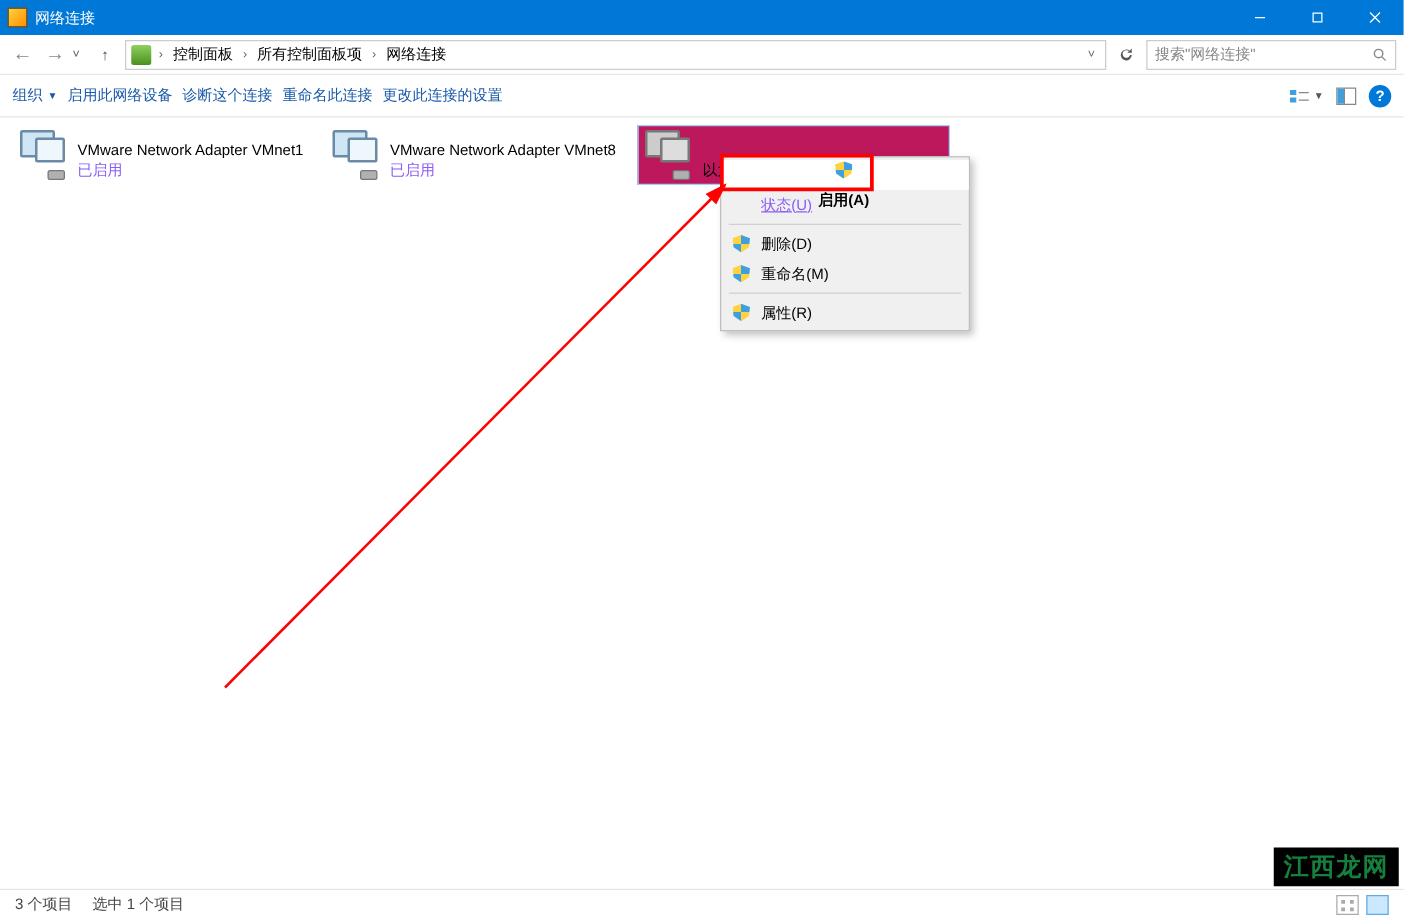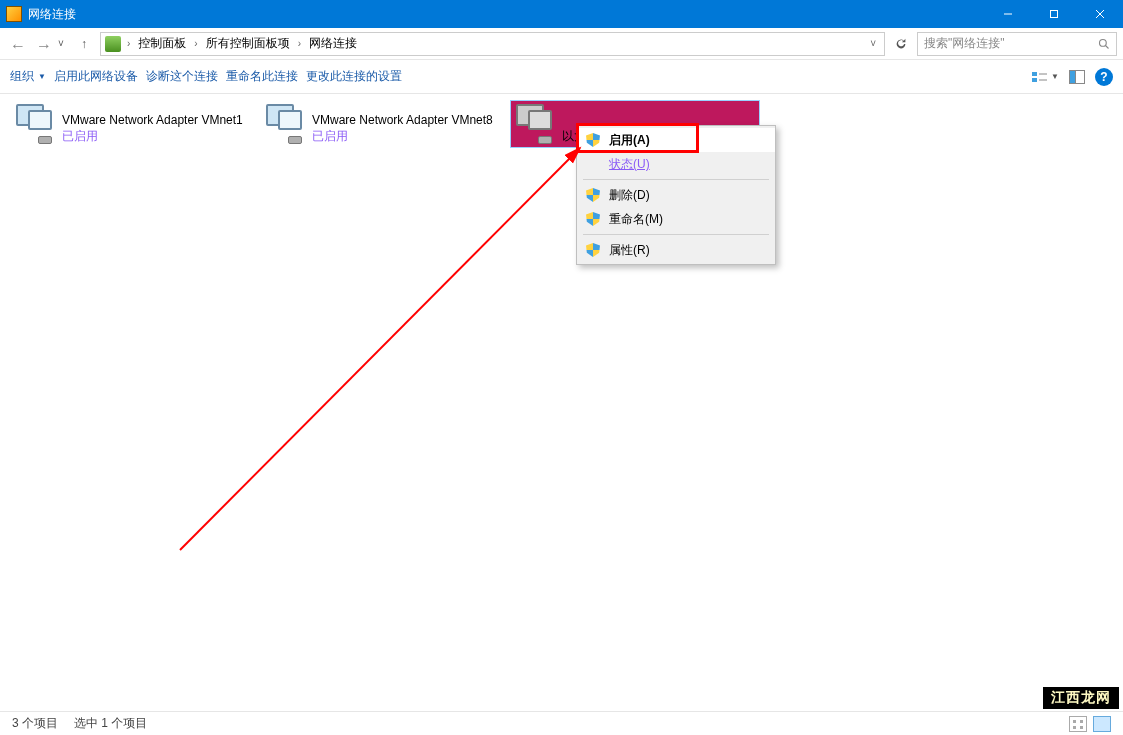--- a/index.html
+++ b/index.html
@@ -137,21 +137,21 @@
     padding: 2px 0;
   }
   .ctxitem {
     height: 24px;
     display:flex; align-items:center;
     padding: 0 10px 0 8px;
     gap: 8px;
     color:#000;
   }
   .ctxitem.disabled { color:#8b5cf6;text-decoration:underline; }
-  .ctxitem.highlight { background:#fff; }
+  .ctxitem.highlight { background:#fff;flex-direction:column; }
   .ctx-icon { width:16px;height:16px; flex:0 0 auto; display:flex;align-items:center;justify-content:center;}
   .shield {
     width:14px;height:14px;border-radius:2px;
     background: conic-gradient(#3fa0e0 0 25%, #ffd23f 25% 50%, #3fa0e0 50% 75%, #ffd23f 75% 100%);
     clip-path: polygon(50% 0, 100% 18%, 94% 70%, 50% 100%, 6% 70%, 0 18%);
   }
   .ctxsep { height:1px;background:#d0d0d0;margin:3px 6px; }
 
   
   .red-box {
@@ -177,22 +177,22 @@
      linear-gradient(#aaa,#aaa) 3px 3px/3px 3px no-repeat,
      linear-gradient(#aaa,#aaa) 10px 3px/3px 3px no-repeat,
      linear-gradient(#aaa,#aaa) 3px 9px/3px 3px no-repeat,
      linear-gradient(#aaa,#aaa) 10px 9px/3px 3px no-repeat;
   }
   .view-toggle.list.active { background:#cce8ff;border-color:#66aadd; }
 
   
   .watermark {
     position:absolute; right:4px; bottom:26px;
-    background:#000;color:#fef9c3;font-weight:bold;
-    font-size:14px; padding:2px 8px; letter-spacing:1px;
+    background:#000;color:#15803d;font-weight:bold;
+    font-size:20px; padding:2px 8px; letter-spacing:1px;
     font-family: "SimHei","Microsoft YaHei",sans-serif;
   }
 
   svg { display:block; }
 </style>
 </head>
 <body>
 
 <div class="titlebar">
   <div class="app-icon"></div>

